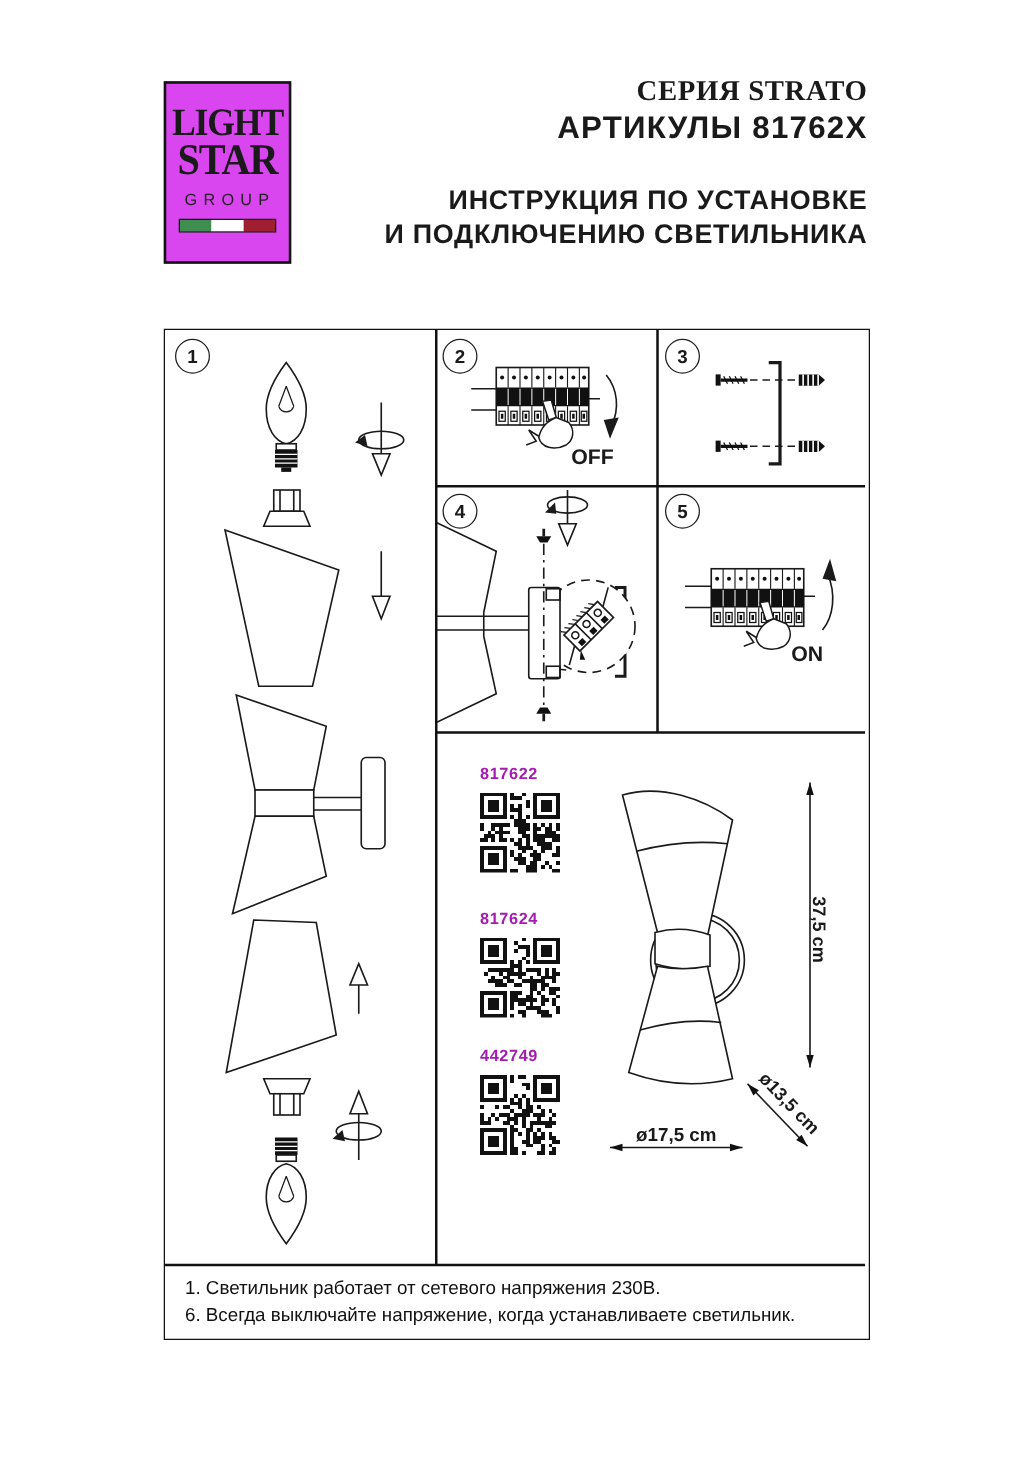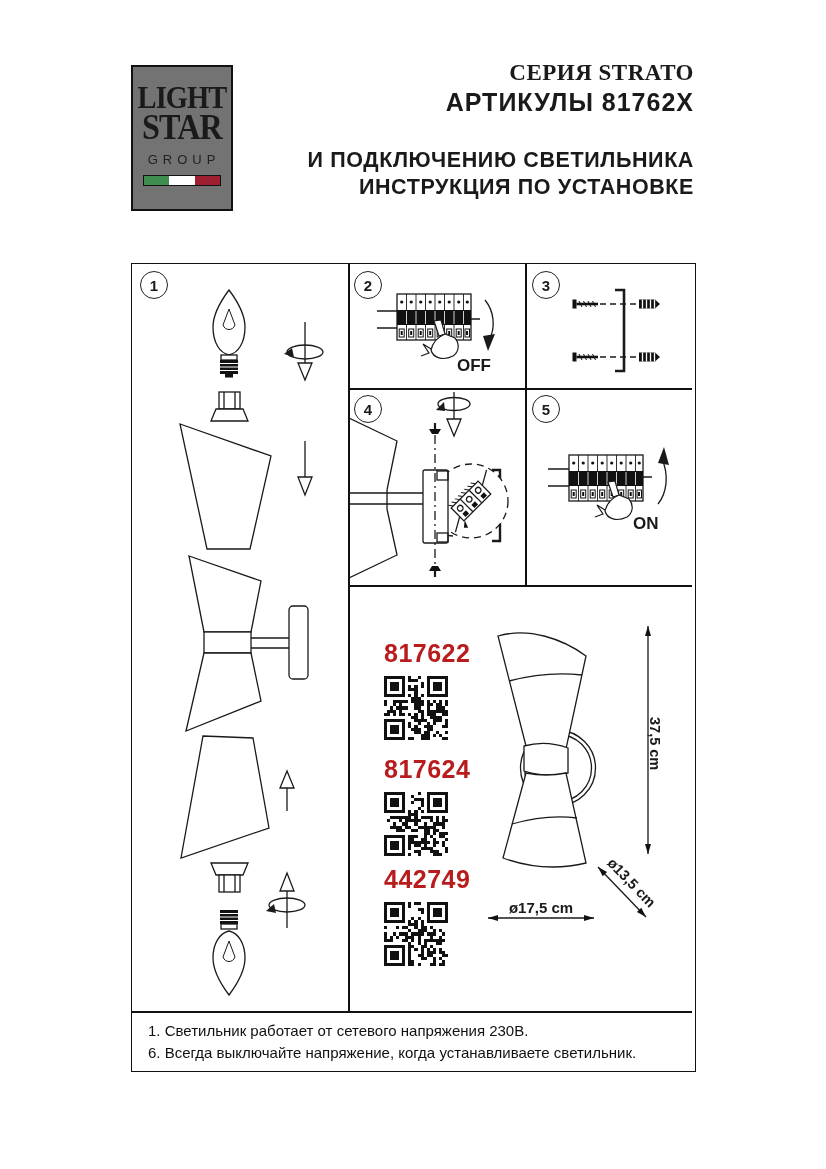--- a/index.html
+++ b/index.html
@@ -1,41 +1,41 @@
 <!DOCTYPE html>
 <html><head>
 <meta charset="utf-8">
 <style>
   html,body{margin:0;padding:0;background:#fff;}
   .page{position:relative;width:826px;height:1169px;background:#ffffff;
         font-family:"Liberation Sans",sans-serif;color:#1a1a1a;overflow:hidden;}
   .abs{position:absolute;}
   
   .logo-box{left:131px;top:65px;width:98px;height:126px;border:2px solid #111;
-            text-align:center;padding-top:16px;background:#737373;}
+            text-align:center;padding-top:16px;background:#d946ef;}
   .logo-word{font-family:"Liberation Serif",serif;font-weight:700;letter-spacing:-1px;
              transform:scaleX(0.92);transform-origin:center;}
   .logo-light{font-size:31px;line-height:29px;}
   .logo-star{font-size:35px;line-height:32px;}
   .logo-group{font-size:13px;letter-spacing:5px;margin-top:8px;margin-left:4px;color:#222;}
   .logo-flag{margin:8px auto 0;width:76px;height:9px;border:1px solid #111;display:flex;}
   .logo-flag span{flex:1;}
   .hdr-right{right:132px;text-align:right;font-weight:700;}
   .hdr-series{top:60px;font-size:23px;letter-spacing:0.5px;font-family:Liberation Serif, serif;}
   .hdr-articles{top:88px;font-size:25px;letter-spacing:1px;}
   .hdr-title{top:147px;font-size:21.5px;line-height:27px;letter-spacing:0.6px;}
   
   .frame{left:131px;top:263px;width:563px;height:807px;border:1.6px solid #111;background:#fff;}
   .vline,.hline{position:absolute;background:#111;}
   .stepnum{position:absolute;width:26px;height:26px;border:1.6px solid #222;border-radius:50%;
            display:flex;align-items:center;justify-content:center;
            font-weight:700;font-size:15px;background:#fff;z-index:5;}
   
   .product{position:absolute;width:80px;}
-  .article{font-weight:700;font-size:25px;letter-spacing:0.5px;color:#b91c1c;margin-top:28px;}
+  .article{font-weight:700;font-size:13px;letter-spacing:0.5px;color:#a21caf;}
   .qr{width:64px;height:64px;margin-top:8px;display:block;shape-rendering:crispEdges;}
   
   .note{position:absolute;left:16px;font-size:15px;color:#111;}
   svg{display:block;}
   svg text{font-family:"Liberation Sans",sans-serif;}
 </style>
 </head>
 <body>
 
 <div class="page">
@@ -47,22 +47,22 @@
     <div class="logo-flag">
       <span style="background: rgb(63, 142, 79);"></span>
       <span style="background: rgb(255, 255, 255);"></span>
       <span style="background: rgb(158, 32, 48);"></span>
     </div>
   </div>
 
   <div class="abs hdr-right hdr-series">СЕРИЯ STRATO</div>
   <div class="abs hdr-right hdr-articles">АРТИКУЛЫ 81762X</div>
   <div class="abs hdr-right hdr-title">
+    <div>ИНСТРУКЦИЯ ПО УСТАНОВКЕ</div>
     <div>И ПОДКЛЮЧЕНИЮ СВЕТИЛЬНИКА</div>
-    <div>ИНСТРУКЦИЯ ПО УСТАНОВКЕ</div>
   </div>
 
   <div class="abs frame">
 
     <div class="vline" style="left:216px;top:0;width:1.6px;height:748px"></div>
     <div class="vline" style="left:393px;top:0;width:1.6px;height:322px"></div>
     <div class="hline" style="left:216px;top:124px;width:344px;height:1.6px"></div>
     <div class="hline" style="left:216px;top:321px;width:344px;height:1.6px"></div>
     <div class="hline" style="left:0;top:747px;width:560px;height:1.6px"></div>
 

